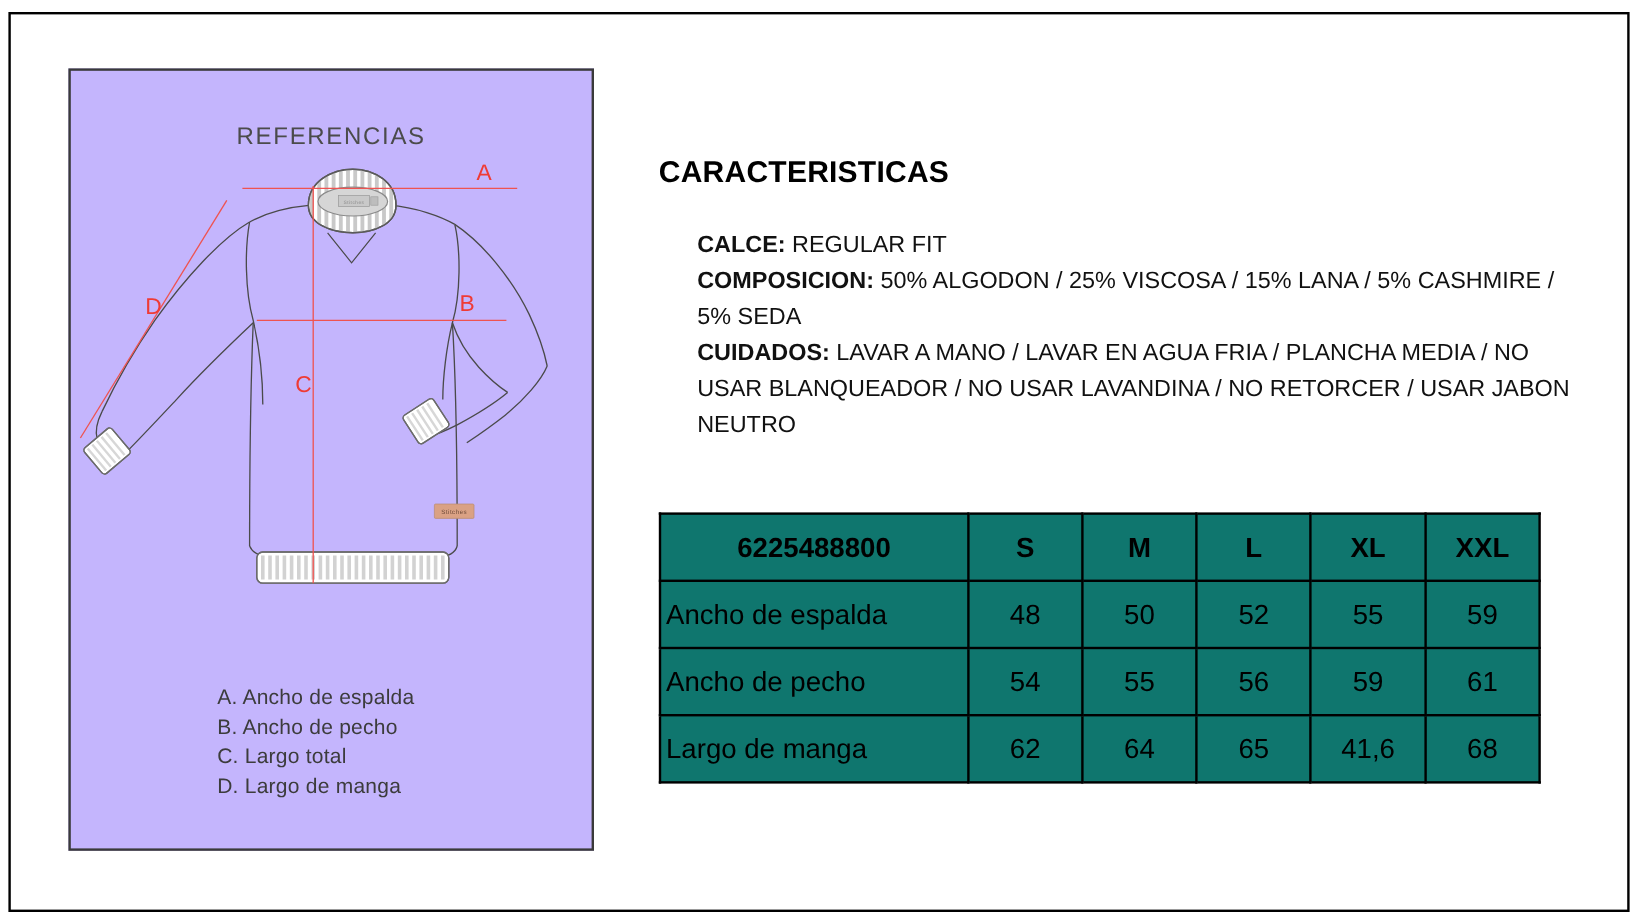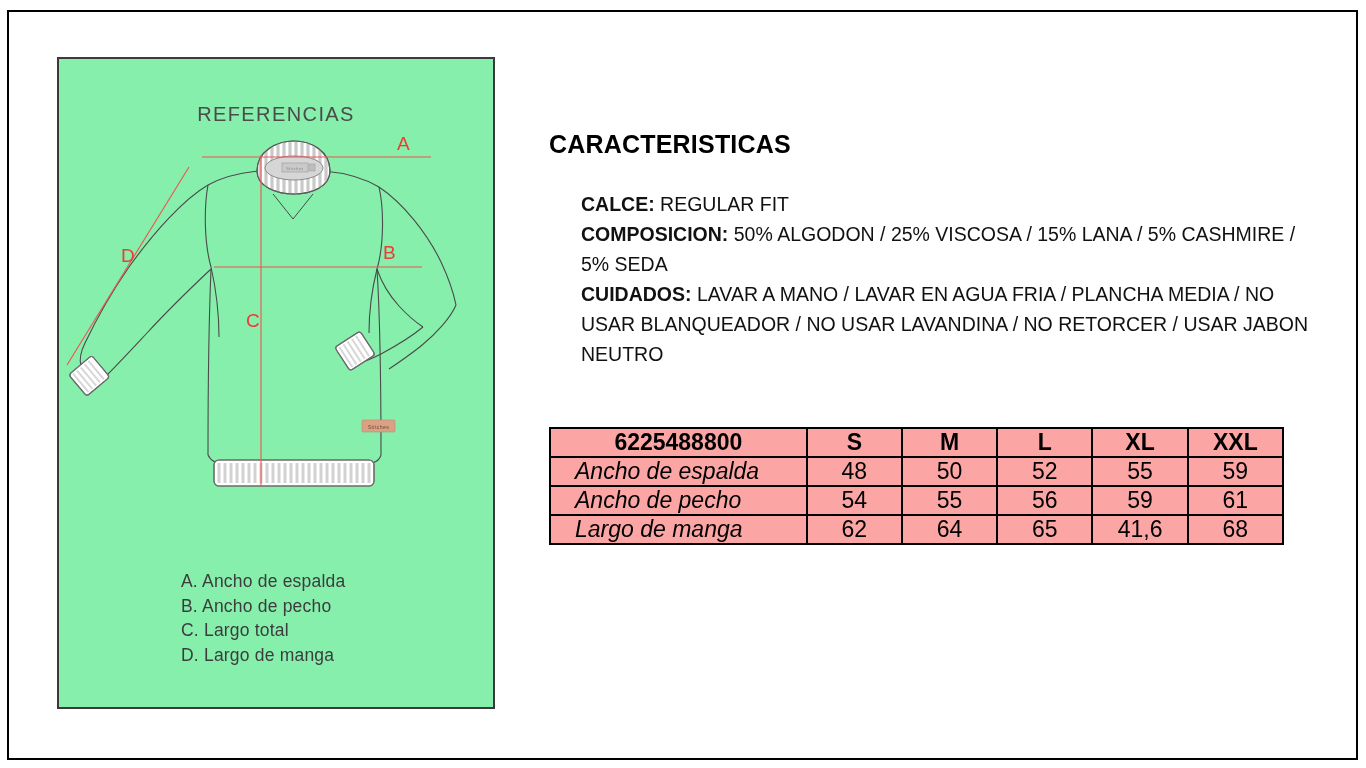--- a/index.html
+++ b/index.html
@@ -24,21 +24,21 @@
     border: 2px solid #000000;
     background: #ffffff;
   }
 
   
   .ref-panel {
     position: absolute;
     left: 57px; top: 57px;
     width: 438px; height: 652px;
     border: 2px solid #3a3a3a;
-    background: #86efac;
+    background: #c4b5fd;
   }
   .ref-title {
     position: absolute;
     top: 44px; left: 0; width: 100%;
     text-align: center;
     font-family: "Liberation Sans", sans-serif;
     font-size: 20px;
     font-weight: 400;
     letter-spacing: 1.4px;
     color: #4b4b4b;
@@ -89,38 +89,37 @@
     left: 549px; top: 427px;
     width: 735px;
   }
   table.size-table {
     border-collapse: collapse;
     width: 735px;
     table-layout: fixed;
   }
   table.size-table td, table.size-table th {
     border: 2px solid #000000;
-    height: 29px;
+    height: 56px;
     font-size: 23px;
     font-weight: normal;
     color: #000000;
     padding: 0 6px;
     text-align: center;
     vertical-align: middle;
-    background: #fca5a5;
+    background: #0f766e;
   }
   table.size-table thead th {
     font-weight: bold;
     font-size: 23px;
   }
   table.size-table .rowlabel {
     text-align: left;
-    padding-left: 24px;
+    padding-left: 4px;
     width: 256px;
-    font-style: italic;
   }
   table.size-table .code-cell {
     font-weight: bold;
     text-align: center;
     font-size: 23px;
     width: 256px;
   }
   table.size-table .sizecol { width: 95px; }
 </style>
 </head>

